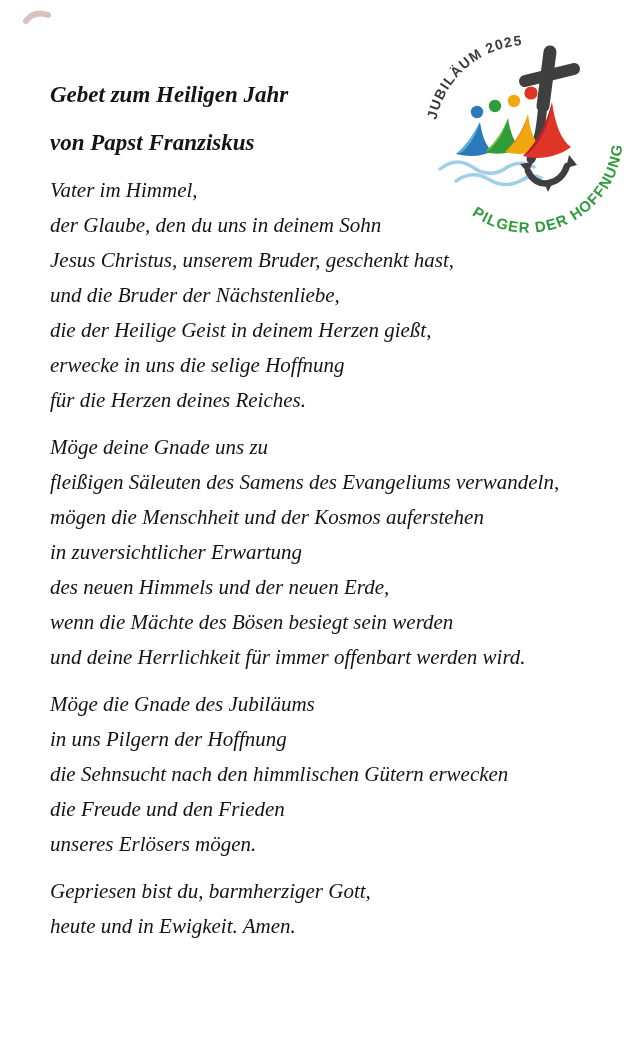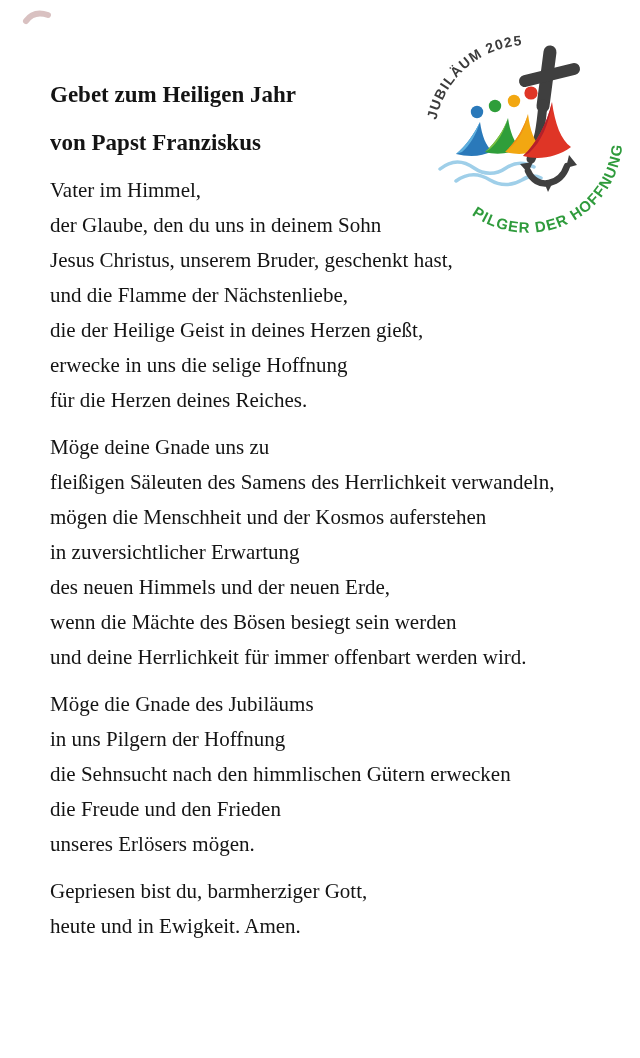--- a/index.html
+++ b/index.html
@@ -4,21 +4,21 @@
 <style>
   html,body{margin:0;padding:0;background:#ffffff;}
   .page{
     position:relative;
     width:640px;height:1058px;
     background:#ffffff;
     overflow:hidden;
     font-family:"Liberation Serif","DejaVu Serif",serif;
     color:#141414;
   }
-  .content{position:absolute;left:50px;top:77px;width:560px;}
+  .content{position:absolute;left:50px;top:77px;width:560px;font-style:italic;}
   .content h1,.content h2{
     font-size:23px;line-height:35px;font-weight:bold;margin:0 0 13px 0;
   }
   .poem p{margin:0 0 12px 0;font-size:21px;line-height:35px;}
   .poem p:last-child{margin-bottom:12px;}
   .poem .line{display:block;white-space:nowrap;}
   .logo{position:absolute;left:428px;top:36px;width:200px;height:200px;}
   .logo svg{overflow:visible;display:block;}
   .corner-mark{position:absolute;left:22px;top:6px;opacity:.32;}
   .arc-text{font-family:"Liberation Sans","DejaVu Sans",sans-serif;font-weight:bold;}
@@ -93,28 +93,28 @@
 
   <div class="content">
     <h1>Gebet zum Heiligen Jahr</h1>
     <h2>von Papst Franziskus</h2>
 
     <div class="poem">
       <p>
         <span class="line">Vater im Himmel,</span>
         <span class="line">der Glaube, den du uns in deinem Sohn</span>
         <span class="line">Jesus Christus, unserem Bruder, geschenkt hast,</span>
-        <span class="line">und die Flamme der Nächstenliebe,</span>
-        <span class="line">die der Heilige Geist in deines Herzen gießt,</span>
+        <span class="line">und die Bruder der Nächstenliebe,</span>
+        <span class="line">die der Heilige Geist in deinem Herzen gießt,</span>
         <span class="line">erwecke in uns die selige Hoffnung</span>
         <span class="line">für die Herzen deines Reiches.</span>
       </p>
       <p>
         <span class="line">Möge deine Gnade uns zu</span>
-        <span class="line">fleißigen Säleuten des Samens des Herrlichkeit verwandeln,</span>
+        <span class="line">fleißigen Säleuten des Samens des Evangeliums verwandeln,</span>
         <span class="line">mögen die Menschheit und der Kosmos auferstehen</span>
         <span class="line">in zuversichtlicher Erwartung</span>
         <span class="line">des neuen Himmels und der neuen Erde,</span>
         <span class="line">wenn die Mächte des Bösen besiegt sein werden</span>
         <span class="line">und deine Herrlichkeit für immer offenbart werden wird.</span>
       </p>
       <p>
         <span class="line">Möge die Gnade des Jubiläums</span>
         <span class="line">in uns Pilgern der Hoffnung</span>
         <span class="line">die Sehnsucht nach den himmlischen Gütern erwecken</span>

